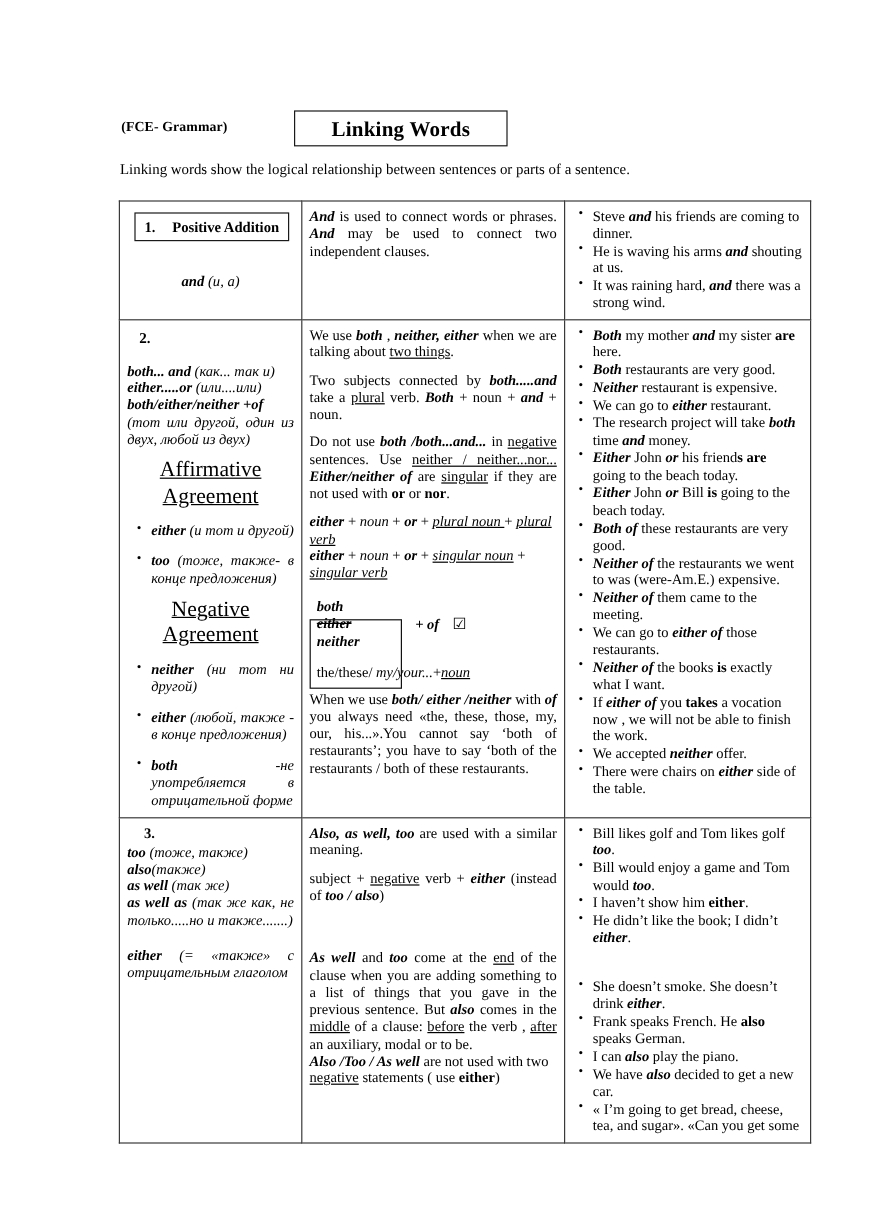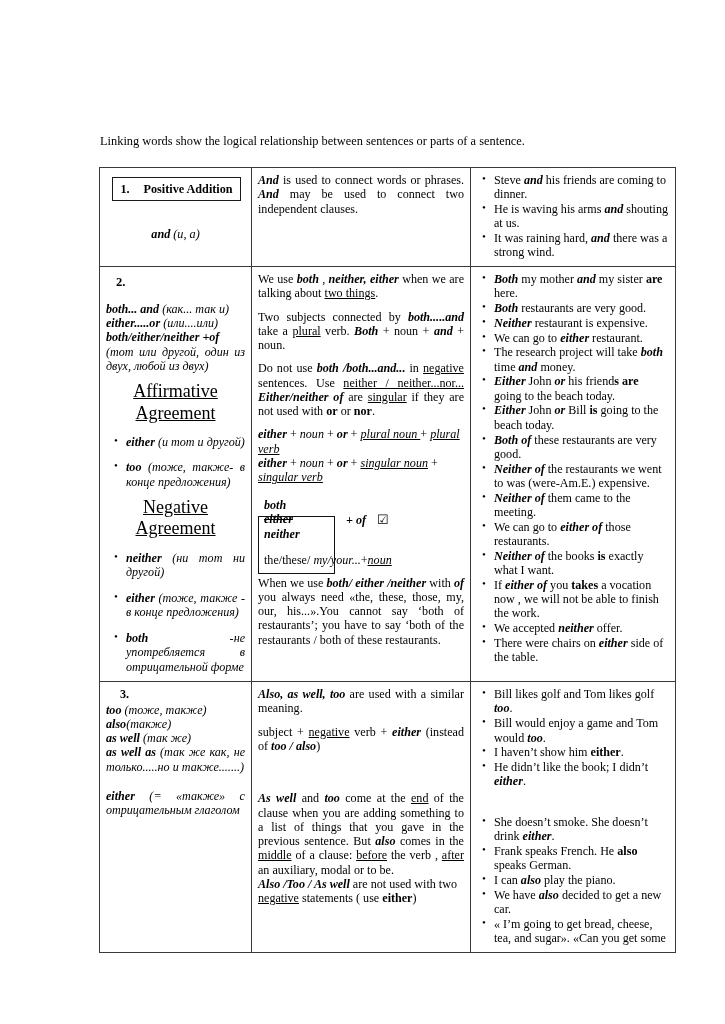--- a/index.html
+++ b/index.html
@@ -219,20 +219,26 @@
     border: 1.5px solid #111;
     box-sizing: border-box;
     pointer-events: none;
   }
 </style>
 </head>
 <body>
 
 <div class="page">
 
+  <div class="header-row">
+    <div class="fce-label">(FCE- Grammar)</div>
+    <div class="title-box">
+      <span>Linking Words</span>
+    </div>
+  </div>
   <div class="intro-line">Linking words show the logical relationship between sentences or parts of a sentence.</div>
 
   <table class="grammar-table">
     <colgroup>
       <col class="col-a">
         <col class="col-b">
         <col class="col-c">
     </colgroup>
     <tbody>
 
@@ -270,21 +276,21 @@
 
           <div class="sec-head">Affirmative Agreement</div>
           <ul class="sublist">
               <li><span class="bi">either </span><span class="i">(и тот и другой)</span></li>
               <li><span class="bi">too </span><span class="i">(тоже, также- в конце предложения)</span></li>
             </ul>
 
           <div class="sec-head">Negative Agreement</div>
           <ul class="sublist">
               <li><span class="bi">neither </span><span class="i">(ни тот ни другой)</span></li>
-              <li><span class="bi">either </span><span class="i">(тоже, также -  в  конце предложения)</span></li>
+              <li><span class="bi">either </span><span class="i">(любой, также -  в  конце предложения)</span></li>
               <li><span class="bi">both</span><span class="i">                         -не употребляется в отрицательной форме</span></li>
             </ul>
         </td>
 
         <td>
           <div class="rich just"><span>We use </span><span class="bi">both</span><span> , </span><span class="bi">neither, either</span><span> when we are talking about </span><span class="u">two things</span><span>.</span></div>
           <div class="gap"></div>
           <div class="rich just"><span>Two subjects connected by </span><span class="bi">both.....and</span><span> take a </span><span class="u">plural</span><span> verb.  </span><span class="bi">Both</span><span> + noun + </span><span class="bi">and</span><span> + noun.</span></div>
           <div class="gap"></div>
           <div class="rich just"><span>Do not use </span><span class="bi">both /both...and...</span><span> in </span><span class="u">negative</span><span> sentences. Use </span><span class="u">neither / neither...nor...</span><span> </span><span class="bi">Either/neither of</span><span> are </span><span class="u">singular</span><span> if they are not used with </span><span class="b">or</span><span> or </span><span class="b">nor</span><span>.</span></div>

